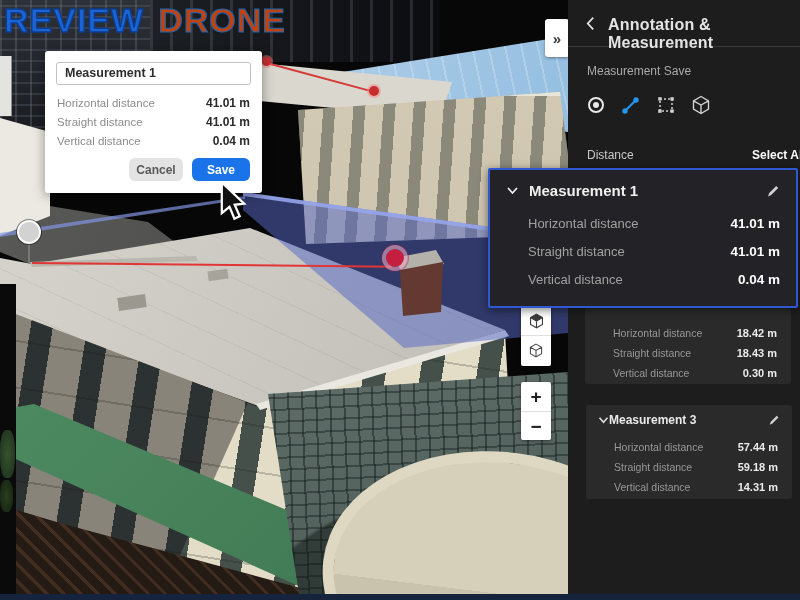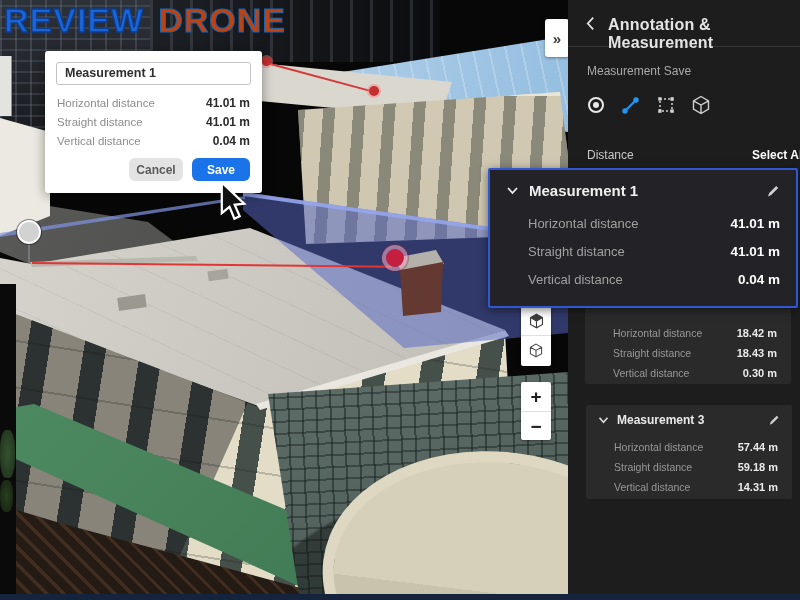--- a/index.html
+++ b/index.html
@@ -138,21 +138,21 @@
   .select-all { position:absolute; left:184px; top:148px; font-size:12px; font-weight:bold; color:#fafafa; white-space:nowrap; }
 
   .mpanel { position:absolute; background:#2a2a2a; border-radius:2px; }
   .m2 { left:17px; top:308px; width:206px; height:76px; }
   .m3 { left:18px; top:405px; width:206px; height:94px; }
   .mrow { display:flex; justify-content:space-between; align-items:center; height:20px; padding:0 14px 0 28px; }
   .mrow .ml { font-size:10.5px; color:#989898; }
   .mrow .mv { font-size:11px; font-weight:bold; color:#eaeaea; }
   .m2 .rows { padding-top:15px; }
   .m3 .rows { padding-top:2px; }
-  .mhead { display:flex; align-items:center; height:30px; padding:0 12px; gap:8px; }
+  .mhead { display:flex; align-items:center; height:30px; padding:0 12px; }
   .mhead .mtitle { font-size:12px; font-weight:bold; color:#e9e9e9; flex:1; }
 
   
   .m1-overlay { position:absolute; left:488px; top:168px; width:310px; height:140px; background:#232327;
     border:2px solid #2f58d2; border-radius:2px; z-index:40; box-shadow:0 2px 10px rgba(0,0,0,.5); }
   .m1-head { display:flex; align-items:center; padding:12px 16px 0 16px; gap:10px; }
   .m1-title { font-size:15px; font-weight:bold; color:#efefef; flex:1; }
   .m1-rows { padding:10px 16px 0 38px; }
   .m1-row { display:flex; justify-content:space-between; align-items:center; height:28px; }
   .m1-row .ml { font-size:13px; color:#a0a0a0; }

